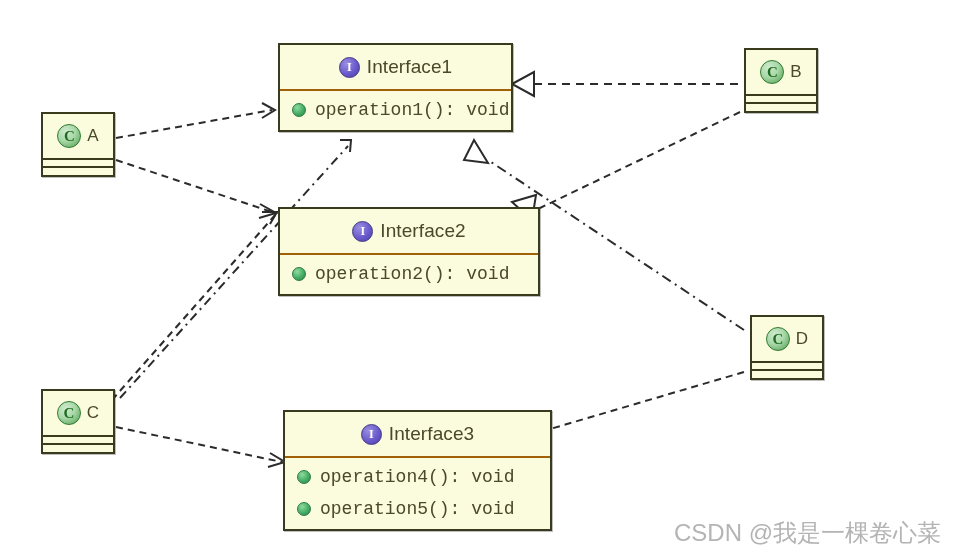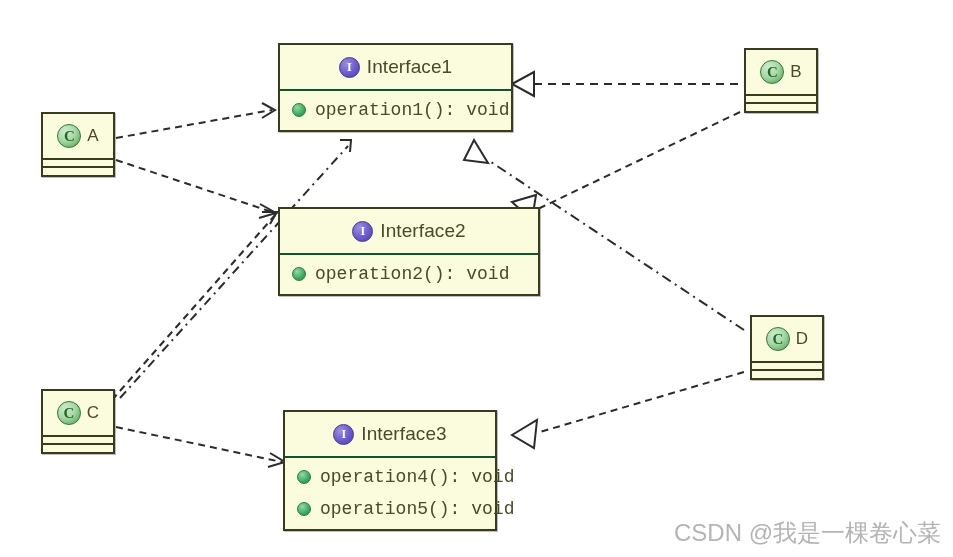--- a/index.html
+++ b/index.html
@@ -33,21 +33,21 @@
     background: #fbfbdd;
     border: 2px solid #3a3a1e;
     box-shadow: 1px 1px 0 rgba(0,0,0,0.25);
   }
   .iface-title {
     height: 44px;
     display: flex;
     align-items: center;
     justify-content: center;
     gap: 7px;
-    border-bottom: 2px solid #14532d;
+    border-bottom: 2px solid #a16207;
     background: #fbfbdd;
   }
   .iface-title-text {
     font-size: 19px;
     color: #4a4a2a;
     letter-spacing: 0.1px;
     white-space: nowrap;
   }
   .iface-ops {
     padding: 3px 0 4px 0;
@@ -227,21 +227,21 @@
       <span class="iface-title-text">Interface2</span>
     </div>
     <div class="iface-ops">
       <div class="op-row">
         <span class="icon-method"></span>
         <span class="op-text">operation2(): void</span>
       </div>
     </div>
   </div>
 
-  <div class="iface" style="left:283px; top:410px; width:214px;">
+  <div class="iface" style="left:283px; top:410px; width:269px;">
     <div class="iface-title">
       <span class="icon-interface"></span>
       <span class="iface-title-text">Interface3</span>
     </div>
     <div class="iface-ops">
       <div class="op-row">
         <span class="icon-method"></span>
         <span class="op-text">operation4(): void</span>
       </div>
       <div class="op-row">

